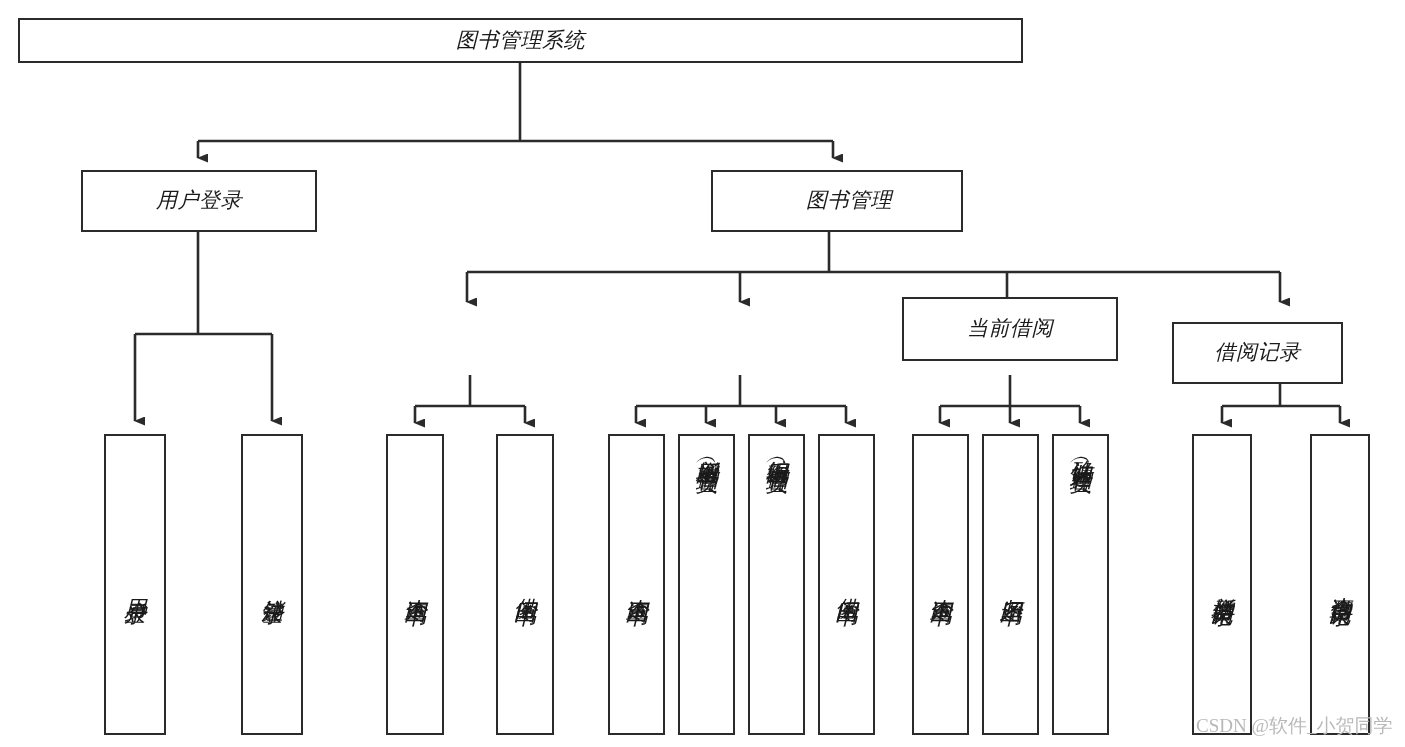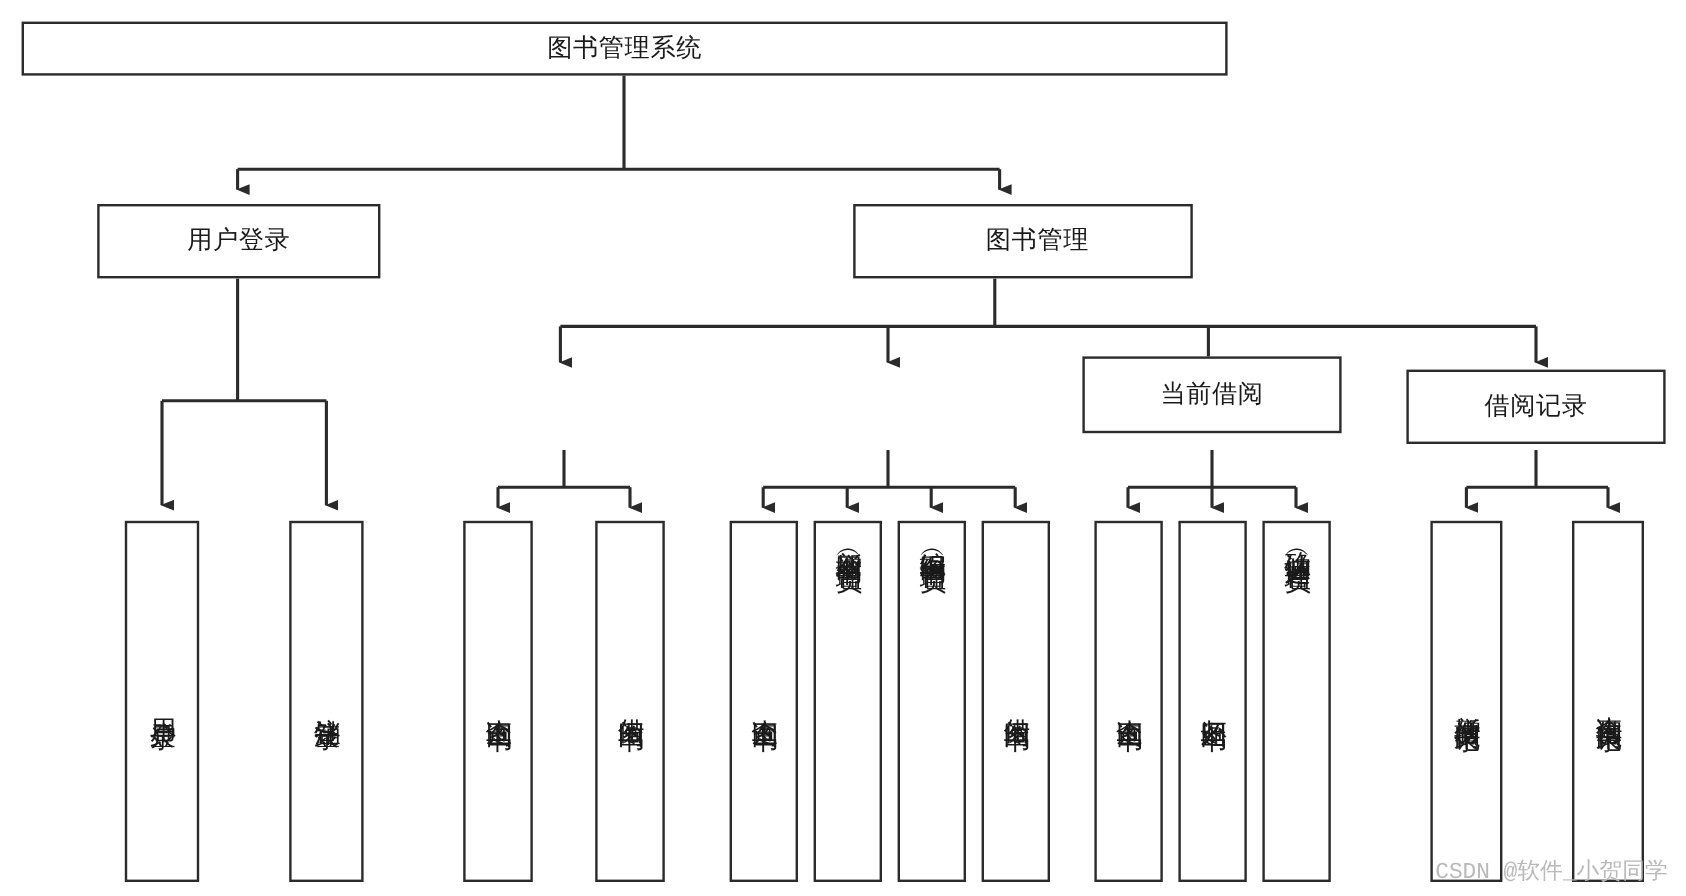--- a/index.html
+++ b/index.html
@@ -36,20 +36,21 @@
     align-items: center;
     justify-content: center;
     z-index: 2;
   }
   .node-label {
     display: block;
     text-align: left;
     color: #1a1a1a;
     letter-spacing: 0.5px;
     white-space: nowrap;
+    font-style: italic;
   }
   
   .node.horiz .node-label {
     font-size: 21px;
     line-height: 1.2;
   }
   .node.root .node-label {
     font-size: 21px;
   }
   
@@ -70,21 +71,21 @@
   .node.vert.short {
     align-items: center;
     padding-top: 0;
   }
   .watermark {
     position: absolute;
     font-size: 19px;
     color: #b9b9b9;
     white-space: nowrap;
     z-index: 3;
-    font-family: Liberation Mono, monospace;
+    font-family: Liberation Serif, serif;
   }
 </style>
 </head>
 <body>
 
 <div id="diagram-root">
 
   <svg id="connector-layer" viewBox="0 0 1405 747" width="1405" height="747" xmlns="http://www.w3.org/2000/svg">
     <defs>
       <marker id="arrowhead" markerWidth="9" markerHeight="11" refX="4.5" refY="10" orient="auto" markerUnits="userSpaceOnUse">
@@ -136,31 +137,31 @@
   </svg>
 
   <div class="node horiz root" style="left:18px; top:18px; width:1005px; height:45px;">
     <span class="node-label">图书管理系统</span>
   </div>
 
   <div class="node horiz" style="left:81px; top:170px; width:236px; height:62px;">
     <span class="node-label">用户登录</span>
   </div>
 
-  <div class="node horiz" style="left:711px; top:170px; width:283px; height:62px;padding-left:24px;">
+  <div class="node horiz" style="left:711px; top:170px; width:252px; height:62px;padding-left:24px;">
     <span class="node-label">图书管理</span>
   </div>
 
 
 
   <div class="node horiz" style="left:902px; top:297px; width:216px; height:64px;">
     <span class="node-label">当前借阅</span>
   </div>
 
-  <div class="node horiz" style="left:1172px; top:308px; width:216px; height:62px;">
+  <div class="node horiz" style="left:1172px; top:322px; width:171px; height:62px;">
     <span class="node-label">借阅记录</span>
   </div>
 
   <div class="node vert short" style="left:104px; top:434px; width:62px; height:301px;">
     <span class="node-label">用户登录</span>
   </div>
 
   <div class="node vert short" style="left:241px; top:434px; width:62px; height:301px;">
     <span class="node-label">注销登录</span>
   </div>

